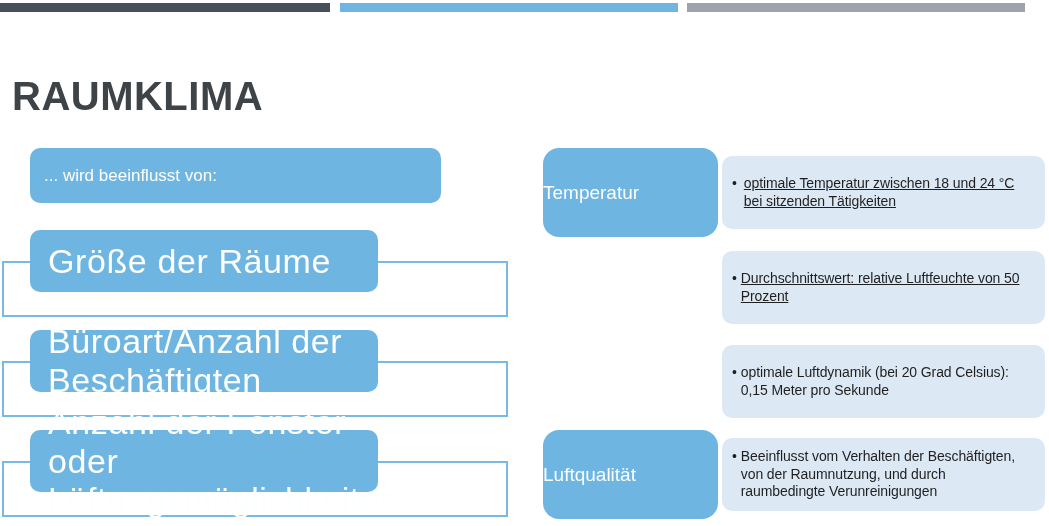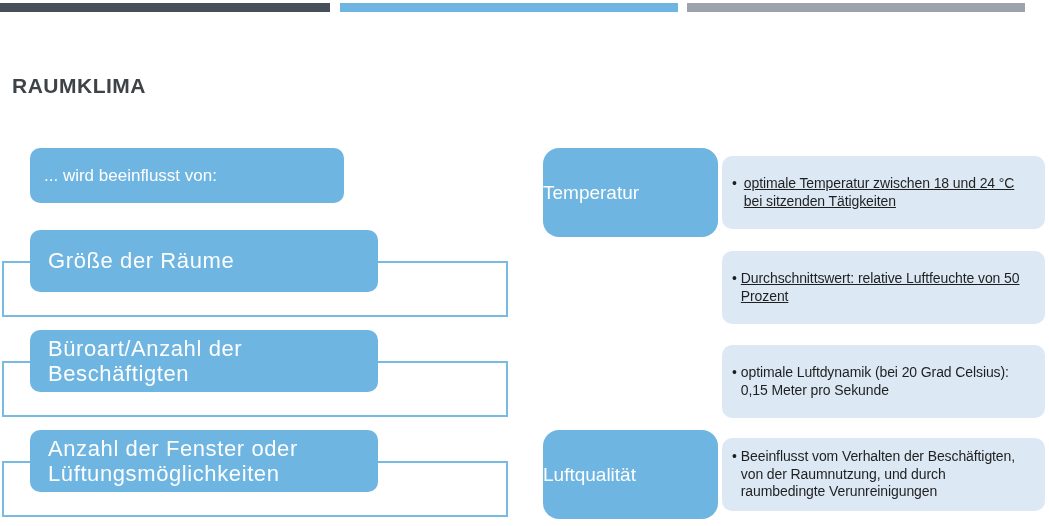--- a/index.html
+++ b/index.html
@@ -8,39 +8,39 @@
     font-family:"Liberation Sans",sans-serif;overflow:hidden;
   }
   
   .bar{position:absolute;top:3px;height:9px;}
   .bar-dark{left:0;width:330px;background:#46505A;}
   .bar-blue{left:340px;width:338px;background:#6FB5E1;}
   .bar-gray{left:687px;width:338px;background:#9CA3AB;}
   
   .slide-title{
     position:absolute;left:12px;top:74px;
-    font-size:21px;font-weight:bold;color:#3E4347;letter-spacing:.5px;
+    font-size:40px;font-weight:bold;color:#3E4347;letter-spacing:.5px;
   }
   
   .lheader{
-    position:absolute;left:30px;top:148px;width:314px;height:55px;
+    position:absolute;left:30px;top:148px;width:411px;height:55px;
     background:#6FB5E1;border-radius:10px;box-sizing:border-box;
     display:flex;align-items:center;padding-left:14px;
     color:#fdfefe;font-size:17px;
   }
   .lrect{
     position:absolute;left:2px;width:506px;height:56px;
     background:#ffffff;border:2px solid #79BAE2;box-sizing:border-box;z-index:0;
   }
   .lrect-1{top:261px}.lrect-2{top:361px}.lrect-3{top:461px}
   .litem{
     position:absolute;left:30px;width:348px;height:62px;z-index:1;
     background:#6FB5E1;border-radius:10px;box-sizing:border-box;
     display:flex;align-items:center;padding-left:18px;padding-right:8px;
-    color:#fdfefe;font-size:22px;line-height:1.14;letter-spacing:.6px;
+    color:#fdfefe;font-size:34px;line-height:1.14;letter-spacing:.6px;
   }
   .litem-1{top:230px}.litem-2{top:330px}.litem-3{top:430px}
   
   .rlabel{
     position:absolute;left:543px;width:175px;height:89px;
     background:#6FB5E1;border-radius:16px;
     display:flex;align-items:center;
     color:#fdfefe;font-size:19px;
   }
   .rdesc{

